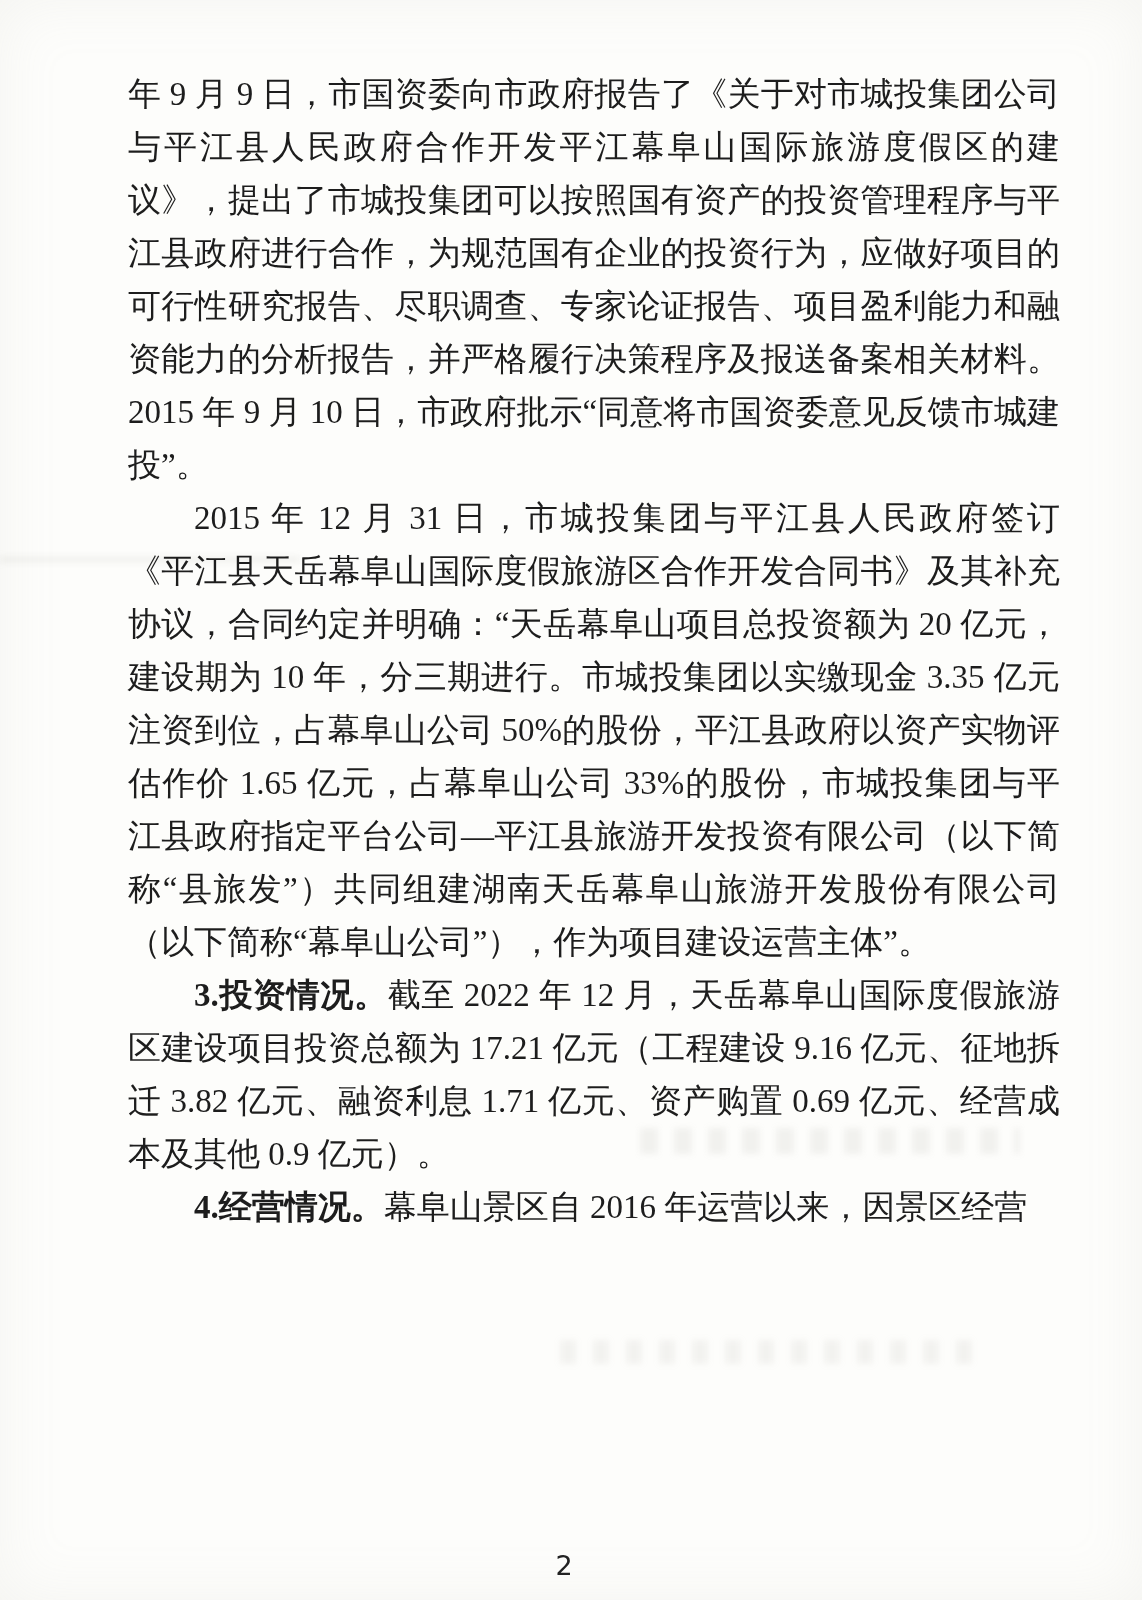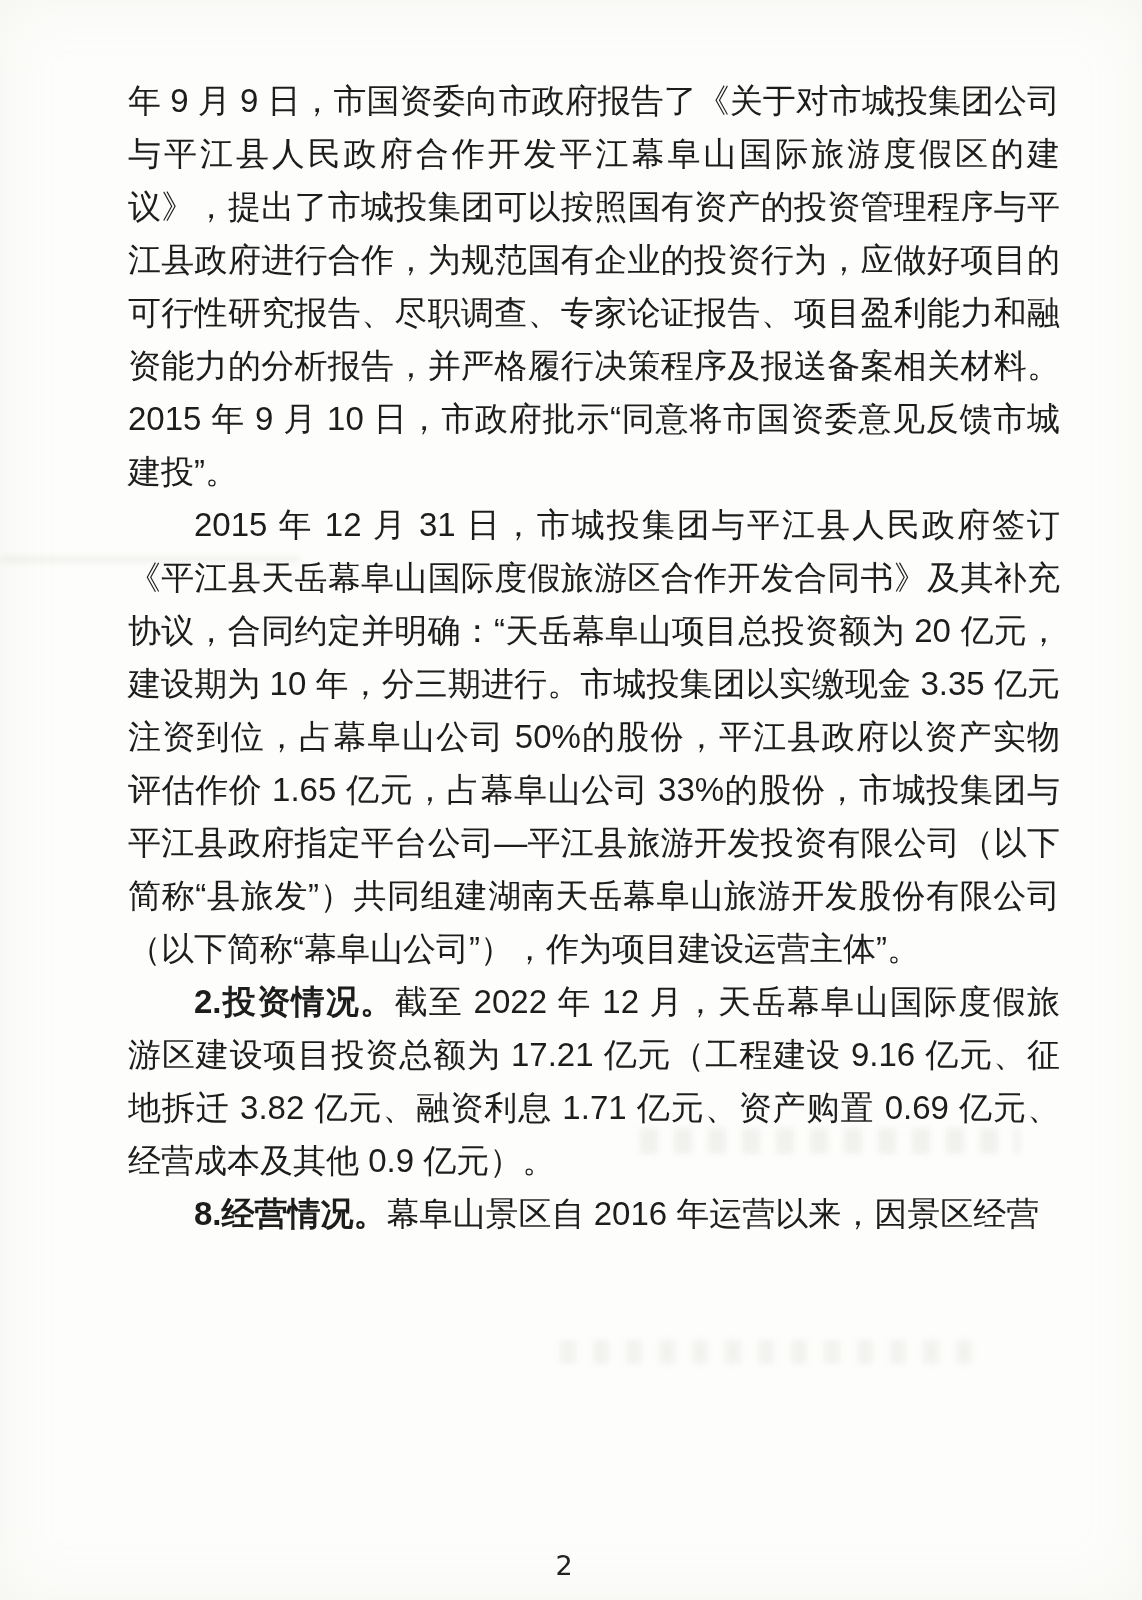--- a/index.html
+++ b/index.html
@@ -32,23 +32,23 @@
       rgba(140,138,130,0.10) 0 18px, rgba(255,255,255,0) 18px 34px);
   }
   .ghost-2 {
     left: 560px; top: 1340px; width: 420px; height: 24px;
     background: repeating-linear-gradient(90deg,
       rgba(140,138,130,0.09) 0 16px, rgba(255,255,255,0) 16px 33px);
   }
   .text-block {
     position: absolute;
     left: 128px;
-    top: 74px;
+    top: 68px;
     width: 932px;
-    font-family: Liberation Sans, sans-serif;
+    font-family: Liberation Serif, serif;
     font-size: 33px;
     line-height: 53px;
     color: #1d1d1d;
     text-align: justify;
   }
   .para {
     margin: 0;
     padding: 0;
     text-indent: 2em;
   }
@@ -77,22 +77,22 @@
   <div class="artifact streak-1"></div>
   <div class="artifact ghost-1"></div>
   <div class="artifact ghost-2"></div>
 
   <div class="text-block">
 
     <p class="para continuation"><span>年 9 月 9 日，市国资委向市政府报告了《关于对市城投集团公司与平江县人民政府合作开发平江幕阜山国际旅游度假区的建议》，提出了市城投集团可以按照国有资产的投资管理程序与平江县政府进行合作，为规范国有企业的投资行为，应做好项目的可行性研究报告、尽职调查、专家论证报告、项目盈利能力和融资能力的分析报告，并严格履行决策程序及报送备案相关材料。2015 年 9 月 10 日，市政府批示“同意将市国资委意见反馈市城建投”。</span></p>
 
     <p class="para"><span>2015 年 12 月 31 日，市城投集团与平江县人民政府签订《平江县天岳幕阜山国际度假旅游区合作开发合同书》及其补充协议，合同约定并明确：“天岳幕阜山项目总投资额为 20 亿元，建设期为 10 年，分三期进行。市城投集团以实缴现金 3.35 亿元注资到位，占幕阜山公司 50%的股份，平江县政府以资产实物评估作价 1.65 亿元，占幕阜山公司 33%的股份，市城投集团与平江县政府指定平台公司—平江县旅游开发投资有限公司（以下简称“县旅发”）共同组建湖南天岳幕阜山旅游开发股份有限公司（以下简称“幕阜山公司”），作为项目建设运营主体”。</span></p>
 
-    <p class="para"><span class="sect-heading">2.投资情况。</span><span>截至 2022 年 12 月，天岳幕阜山国际度假旅游区建设项目投资总额为 17.21 亿元（工程建设 9.16 亿元、征地拆迁 3.82 亿元、融资利息 1.71 亿元、资产购置 0.69 亿元、经营成本及其他 0.9 亿元）。</span></p>
+    <p class="para"><span class="sect-heading">3.投资情况。</span><span>截至 2022 年 12 月，天岳幕阜山国际度假旅游区建设项目投资总额为 17.21 亿元（工程建设 9.16 亿元、征地拆迁 3.82 亿元、融资利息 1.71 亿元、资产购置 0.69 亿元、经营成本及其他 0.9 亿元）。</span></p>
 
 
-    <p class="para"><span class="sect-heading">8.经营情况。</span><span>幕阜山景区自 2016 年运营以来，因景区经营</span></p>
+    <p class="para"><span class="sect-heading">4.经营情况。</span><span>幕阜山景区自 2016 年运营以来，因景区经营</span></p>
 
   </div>
 
   <div class="page-number">2</div>
 
 </div>
 
 </body></html>

